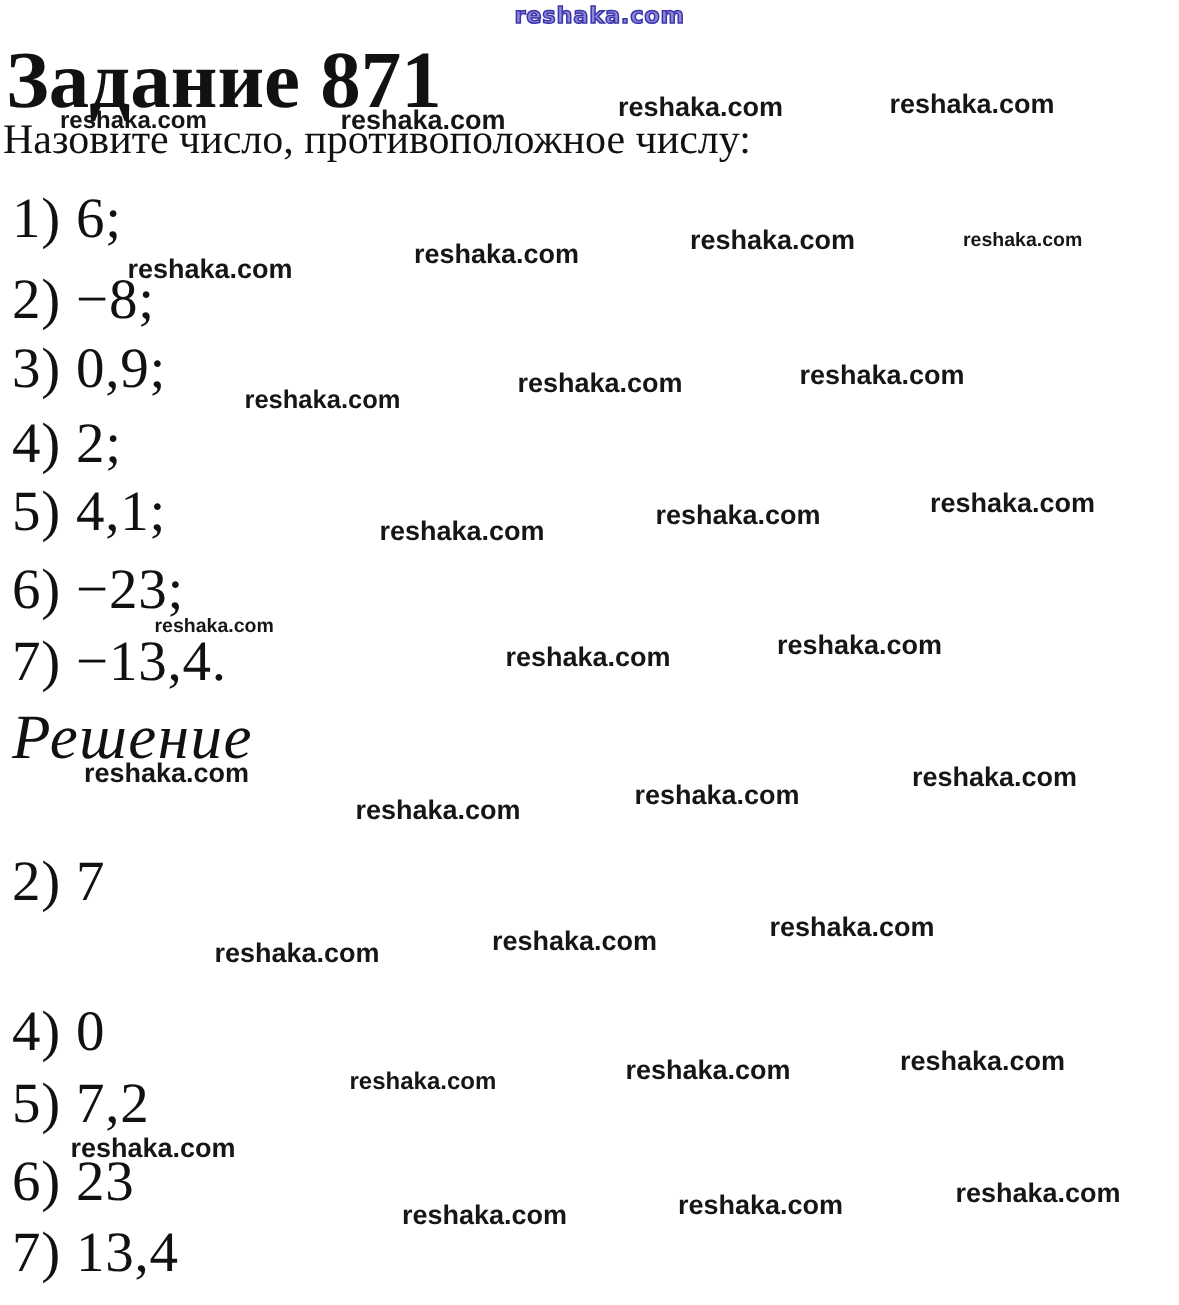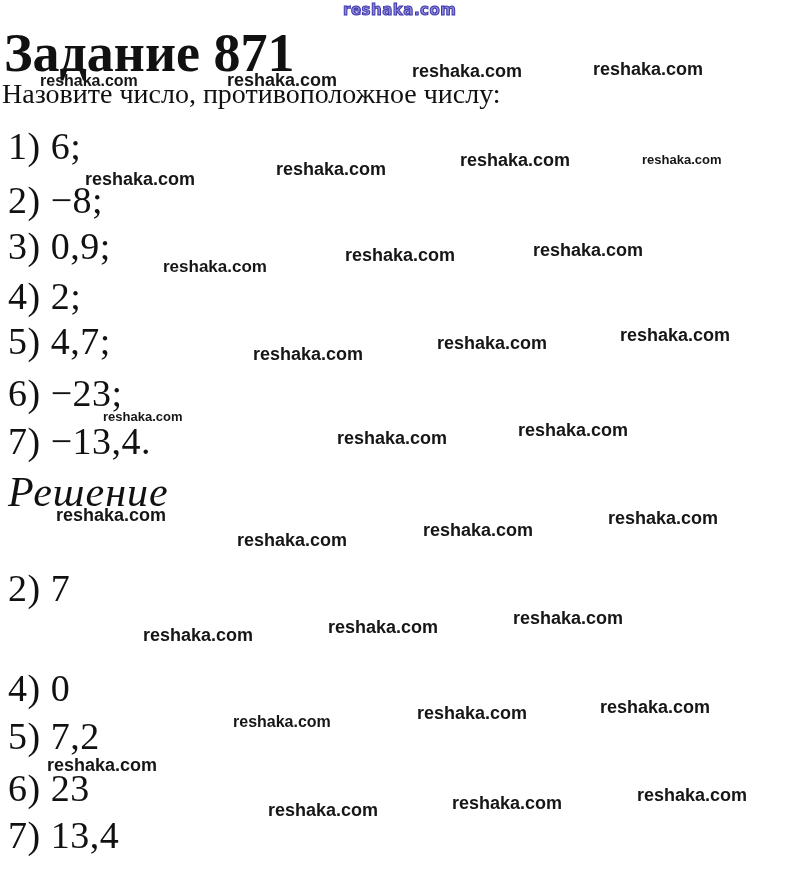--- a/index.html
+++ b/index.html
@@ -110,21 +110,21 @@
     </div>
 
   <div class="line title" style="top:26px">Задание 871</div>
 
   <div class="line prompt" style="top:80px">Назовите число, противоположное числу:</div>
 
   <div class="line item" style="top:127px">1) 6;</div>
   <div class="line item" style="top:181px">2) −8;</div>
   <div class="line item" style="top:227px">3) 0,9;</div>
   <div class="line item" style="top:277px">4) 2;</div>
-  <div class="line item" style="top:322px">5) 4,7;</div>
+  <div class="line item" style="top:322px">5) 4,1;</div>
   <div class="line item" style="top:374px">6) −23;</div>
   <div class="line item" style="top:422px">7) −13,4.</div>
 
   <div class="line heading" style="top:471px">Решение</div>
 
   <div class="line item" style="top:569px">2) 7</div>
   <div class="line item" style="top:669px">4) 0</div>
   <div class="line item" style="top:717px">5) 7,2</div>
   <div class="line item" style="top:769px">6) 23</div>
   <div class="line item" style="top:816px">7) 13,4</div>

